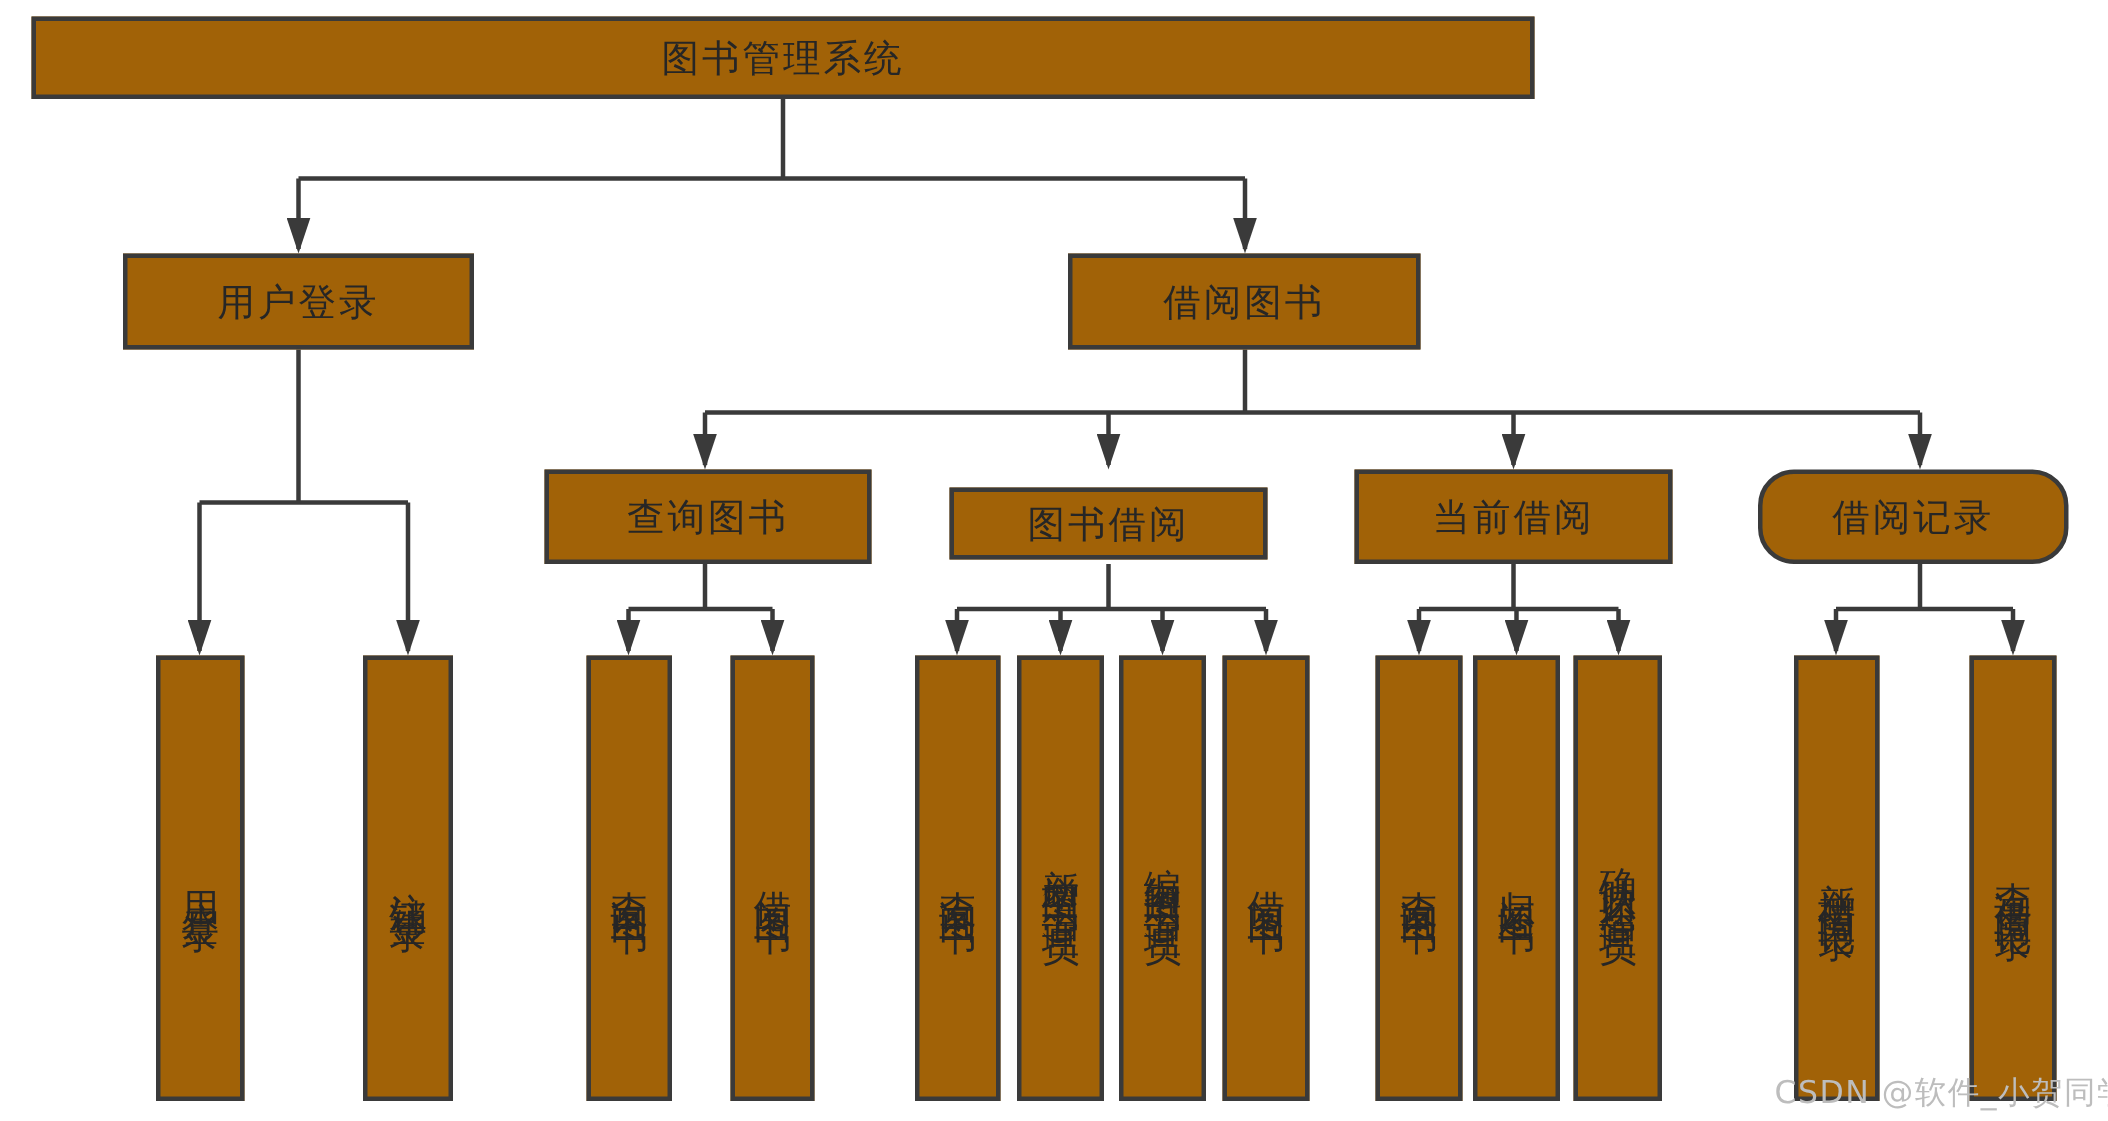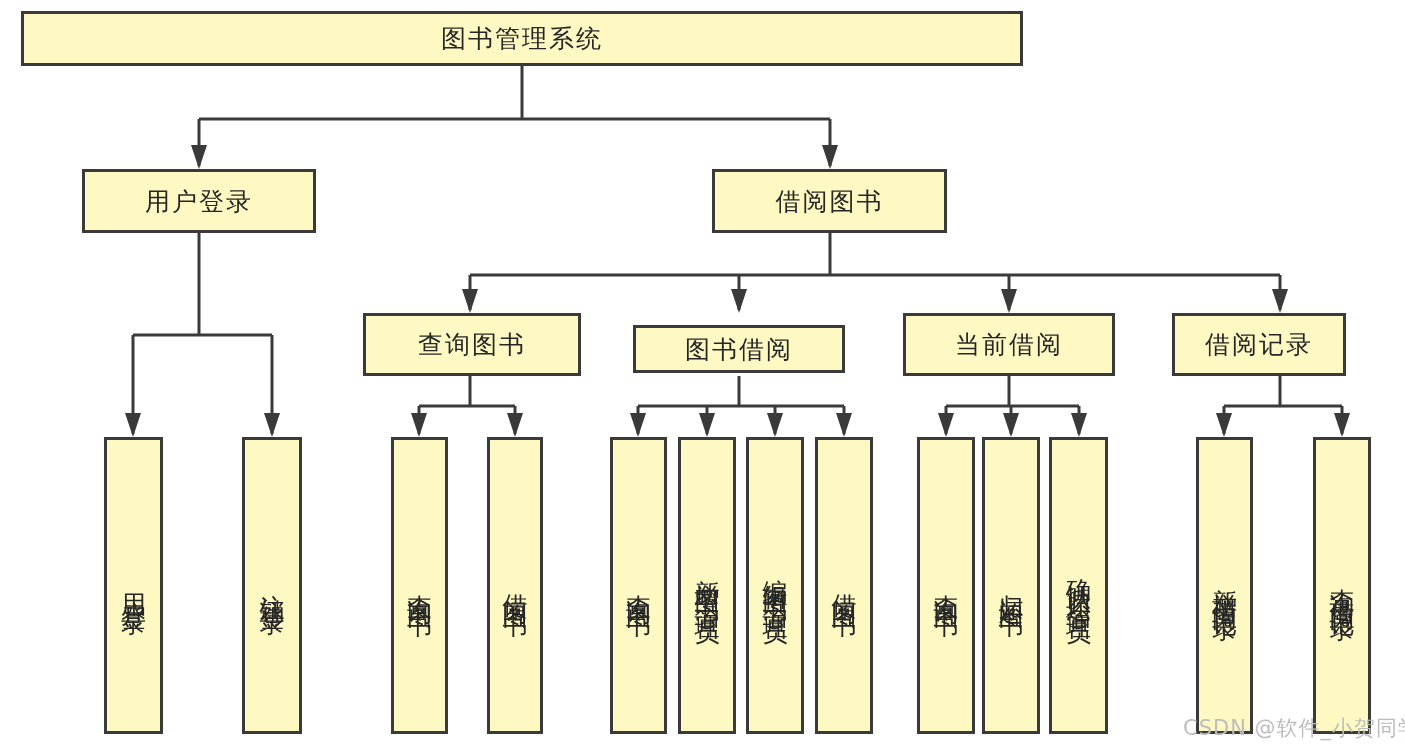--- a/index.html
+++ b/index.html
@@ -17,21 +17,21 @@
   }
   #connector-layer {
     position: absolute;
     left: 0;
     top: 0;
     z-index: 1;
   }
   .node {
     position: absolute;
     box-sizing: border-box;
-    background: #fef9c3;
+    background: #a16207;
     border: 3px solid #3a3a3a;
     display: flex;
     align-items: center;
     justify-content: center;
     z-index: 2;
   }
   .node .hlabel {
     font-size: 25px;
     letter-spacing: 2px;
     white-space: nowrap;
@@ -137,21 +137,21 @@
 
 <div class="node" style="left:363px; top:313px; width:218px; height:63px;">
   <span class="hlabel">查询图书</span>
 </div>
 <div class="node" style="left:633px; top:313px; width:212px; height:48px;margin-top:12px;">
   <span class="hlabel">图书借阅</span>
 </div>
 <div class="node" style="left:903px; top:313px; width:212px; height:63px;text-align:right;">
   <span class="hlabel">当前借阅</span>
 </div>
-<div class="node" style="left:1172px; top:313px; width:174px; height:63px;">
+<div class="node" style="left:1172px; top:313px; width:207px; height:63px;border-radius:24px;">
   <span class="hlabel">借阅记录</span>
 </div>
 
 <div class="node leaf" style="left:104px; top:437px; width:59px; height:297px;">
   <span class="vlabel">用户登录</span>
 </div>
 <div class="node leaf" style="left:242px; top:437px; width:60px; height:297px;">
   <span class="vlabel">注销登录</span>
 </div>
 <div class="node leaf" style="left:391px; top:437px; width:57px; height:297px;">

